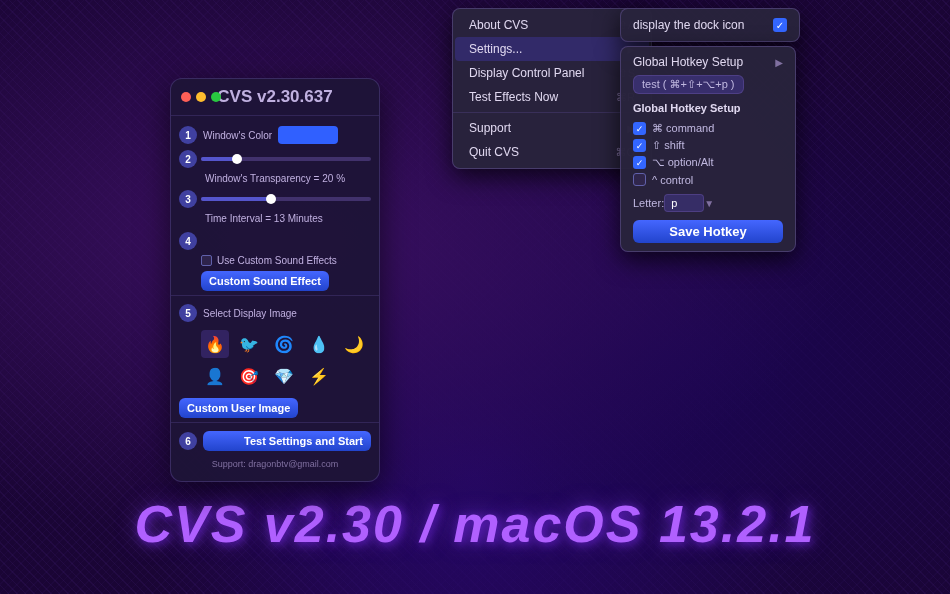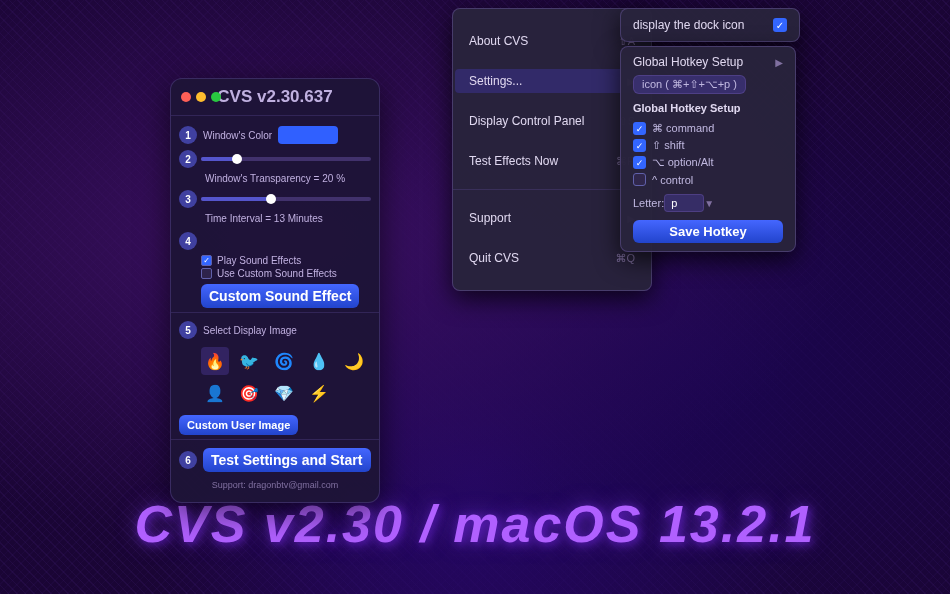--- a/index.html
+++ b/index.html
@@ -194,23 +194,23 @@
     .checkbox-label {
       font-size: 10px;
       color: #c0b0e0;
     }
 
     .btn-blue {
       display: block;
       margin: 4px 8px 4px 30px;
       background: linear-gradient(180deg, #4466ff, #2244cc);
       color: white;
-      font-size: 14px;
+      font-size: 11px;
       font-weight: 600;
-      text-align: left;
+      text-align: right;
       padding: 4px 8px;
       border-radius: 6px;
       border: none;
       cursor: pointer;
     }
 
     .btn-blue-full {
       display: block;
       margin: 4px 8px;
       background: linear-gradient(180deg, #4466ff, #2244cc);
@@ -274,21 +274,21 @@
 
     .menu-item {
       display: flex;
       align-items: center;
       justify-content: space-between;
       padding: 5px 14px;
       font-size: 12px;
       color: #e0d8f0;
       cursor: pointer;
       border-radius: 4px;
-      margin: 16px 2px;
+      margin: 0 2px;
     }
 
     .menu-item.active {
       background: rgba(60,50,150,0.5);
     }
 
     .menu-shortcut {
       font-size: 11px;
       color: #8070a0;
     }
@@ -479,24 +479,20 @@
     </div>
     <div style="padding-left:26px;">
       <span class="row-label">Time Interval = 13 Minutes</span>
     </div>
   </div>
 
   <div class="panel-row">
     <div class="step-badge">4</div>
   </div>
 
-  <div class="checkbox-row">
-    <div class="checkbox checked"></div>
-    <span class="checkbox-label">Play Sound Effects</span>
-  </div>
 
   <div class="checkbox-row">
     <div class="checkbox unchecked"></div>
     <span class="checkbox-label">Use Custom Sound Effects</span>
   </div>
 
   <button class="btn-blue">Custom Sound Effect</button>
 
   <hr class="section-divider">
 
@@ -566,21 +562,21 @@
 </div>
 
 <div class="submenu-hotkey">
 
   <div class="hotkey-row-inline" style="margin-bottom:6px;">
     <span style="font-size:12px;color:#e0d8f0;">Global Hotkey Setup</span>
     <span class="menu-chevron">▶</span>
   </div>
 
   <div style="margin-bottom:8px; display:flex; align-items:center; gap:8px;">
-    <span class="hotkey-badge">icon ( ⌘+⇧+⌥+p )</span>
+    <span class="hotkey-badge">test ( ⌘+⇧+⌥+p )</span>
   </div>
 
   <div class="hotkey-title">Global Hotkey Setup</div>
 
   <div class="hotkey-check-row">
     <div class="hotkey-check">✓</div>
     <span>⌘ command</span>
   </div>
   <div class="hotkey-check-row">
     <div class="hotkey-check">✓</div>

